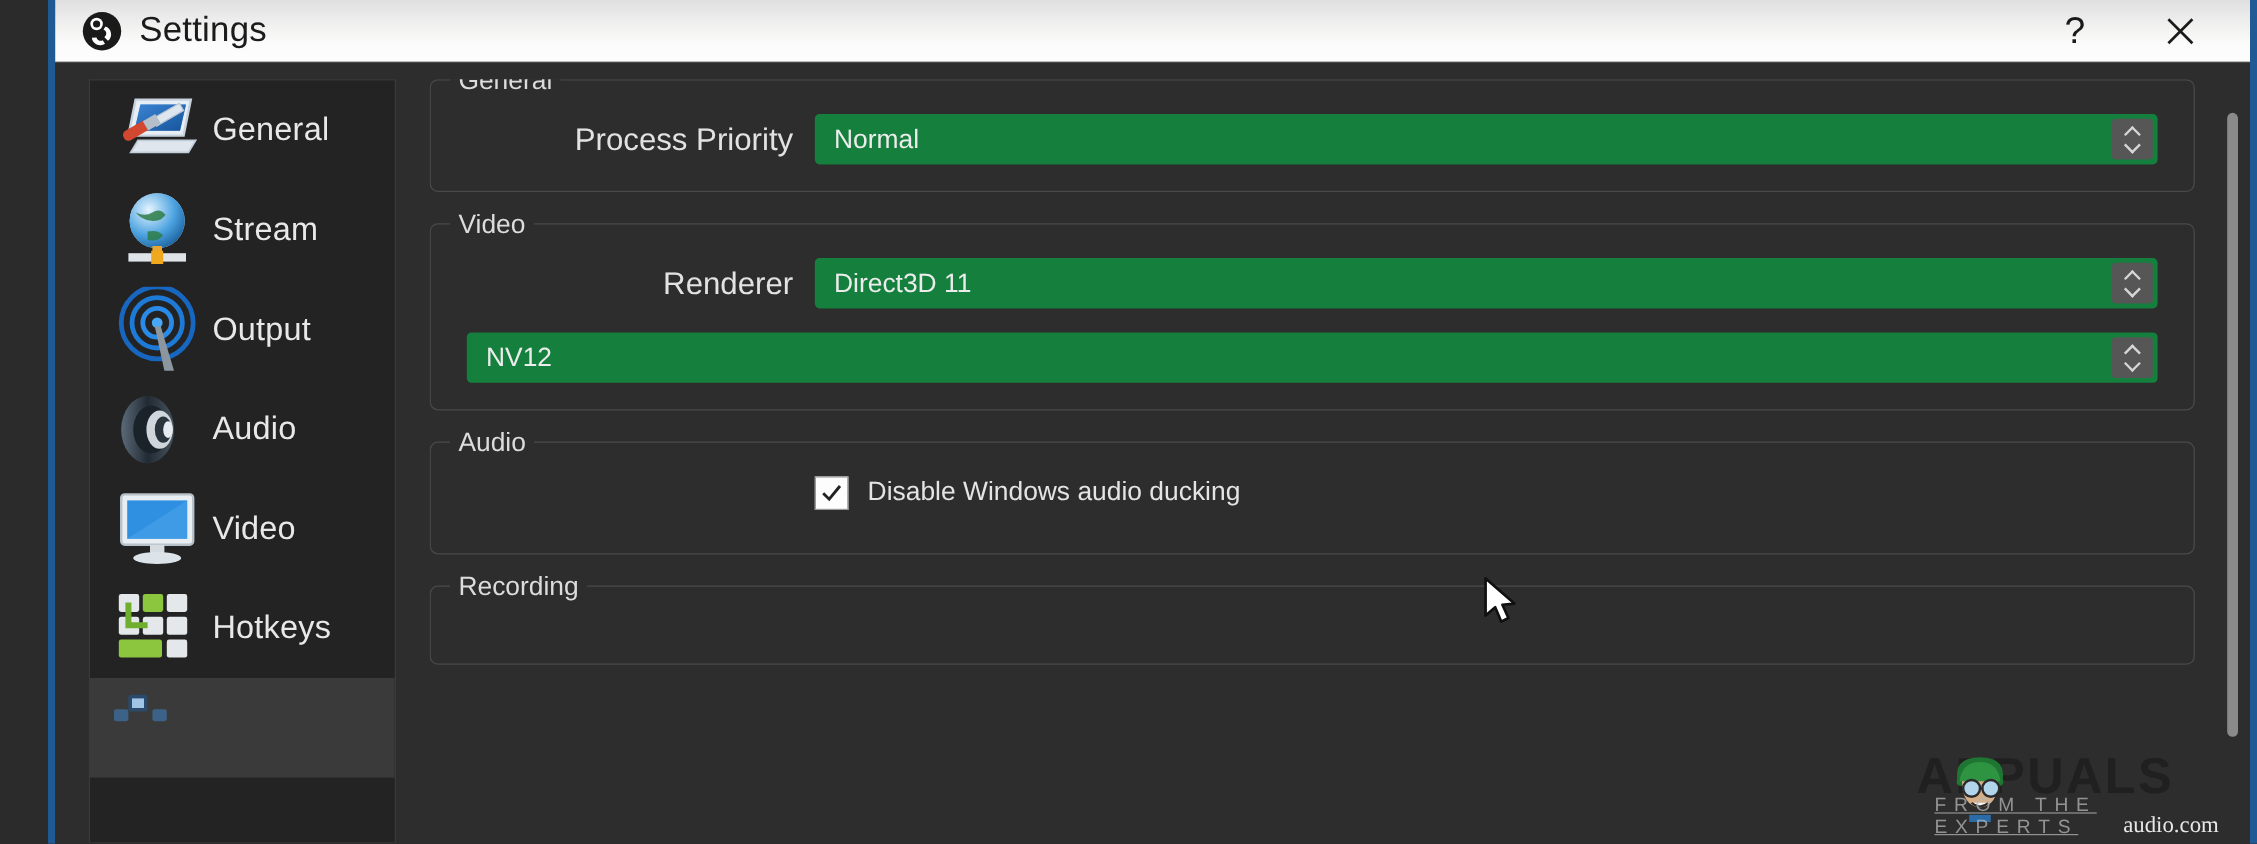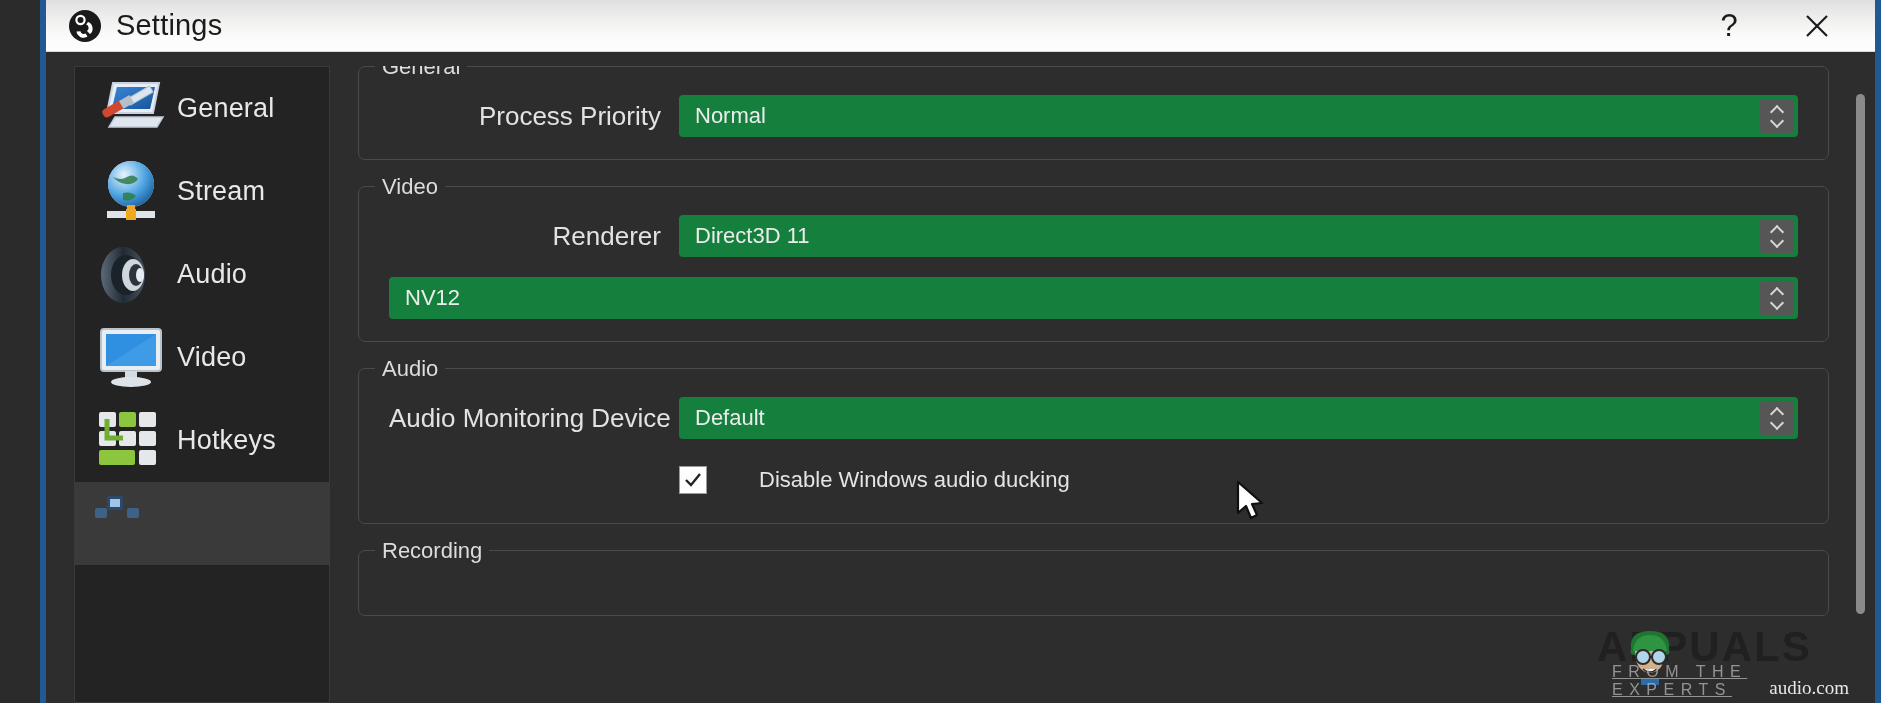--- a/index.html
+++ b/index.html
@@ -156,24 +156,23 @@
     content: ""; position: absolute; left: 0; top: 0;
     width: 8px; height: 8px;
     border-left: 2px solid #d6d6d6;
     border-top: 2px solid #d6d6d6;
     transform: rotate(45deg);
     left: 1px;
   }
   .chev.down::before { transform: rotate(225deg); top: -2px; }
 
   .checkrow {
-    display: flex; align-items: center;
+    display: flex; 
     margin-left: 290px;
     height: 42px;
-    gap: 36px;
   }
   .checkbox {
     width: 28px; height: 28px;
     background: #fdfdfd;
     border: 1px solid #9a9a9a;
     display: flex; align-items: center; justify-content: center;
     flex: 0 0 28px;
     margin-right: 16px;
   }
   .checkbox svg { display: block; }
@@ -292,20 +291,32 @@
             <path d="M30 36 q8 -2 13 3 q-5 6 -13 4z" fill="#2e7d46" opacity=".85"></path>
             <rect x="34" y="48" width="8" height="10" fill="#e8a72c"></rect>
             <rect x="14" y="54" width="20" height="7" fill="#dfe4e8"></rect>
             <rect x="42" y="54" width="20" height="7" fill="#dfe4e8"></rect>
             <rect x="33" y="52" width="10" height="11" fill="#f0a81f"></rect>
           </svg>
         </span>
         <span class="nav-label">Stream</span>
       </div>
 
+      <div class="nav-item">
+        <span class="nav-icon">
+          <svg width="76" height="72" viewBox="0 0 76 72">
+            <circle cx="38" cy="30" r="30" fill="none" stroke="#1766c0" stroke-width="4"></circle>
+            <circle cx="38" cy="30" r="21" fill="none" stroke="#1d7ad6" stroke-width="4"></circle>
+            <circle cx="38" cy="30" r="12" fill="none" stroke="#2a8ae8" stroke-width="4"></circle>
+            <circle cx="38" cy="30" r="4.5" fill="#49a8f5"></circle>
+            <polygon points="36,33 41,33 52,70 44,70" fill="#8b969f"></polygon>
+          </svg>
+        </span>
+        <span class="nav-label">Output</span>
+      </div>
 
       <div class="nav-item">
         <span class="nav-icon">
           <svg width="76" height="70" viewBox="0 0 76 70">
             <ellipse cx="30" cy="35" rx="22" ry="28" fill="#2b3540"></ellipse>
             <ellipse cx="30" cy="35" rx="22" ry="28" fill="url(#g3)"></ellipse>
             <defs>
                 <linearGradient id="g3" x1="0" y1="0" x2="1" y2="0">
               <stop offset="0" stop-color="#5b6a78"></stop>
                   <stop offset=".5" stop-color="#222b34"></stop>
@@ -403,30 +414,20 @@
                   <i class="chev down"></i>
               </span>
             </div>
           </div>
 
         </div>
 
         <div class="groupbox">
           <div class="group-title">Audio</div>
 
-          <div class="row">
-            <div class="field-label label-w">Audio Monitoring Device</div>
-            <div class="combo">
-              <span class="val">Default</span>
-              <span class="spin">
-                <i class="chev"></i>
-                  <i class="chev down"></i>
-              </span>
-            </div>
-          </div>
 
           <div class="checkrow">
             <span class="checkbox">
               <svg width="20" height="20" viewBox="0 0 20 20">
                 <polyline points="3,10 8,15 17,4" fill="none" stroke="#222" stroke-width="2.4"></polyline>
               </svg>
             </span>
             <span class="check-label">Disable Windows audio ducking</span>
           </div>
         </div>

